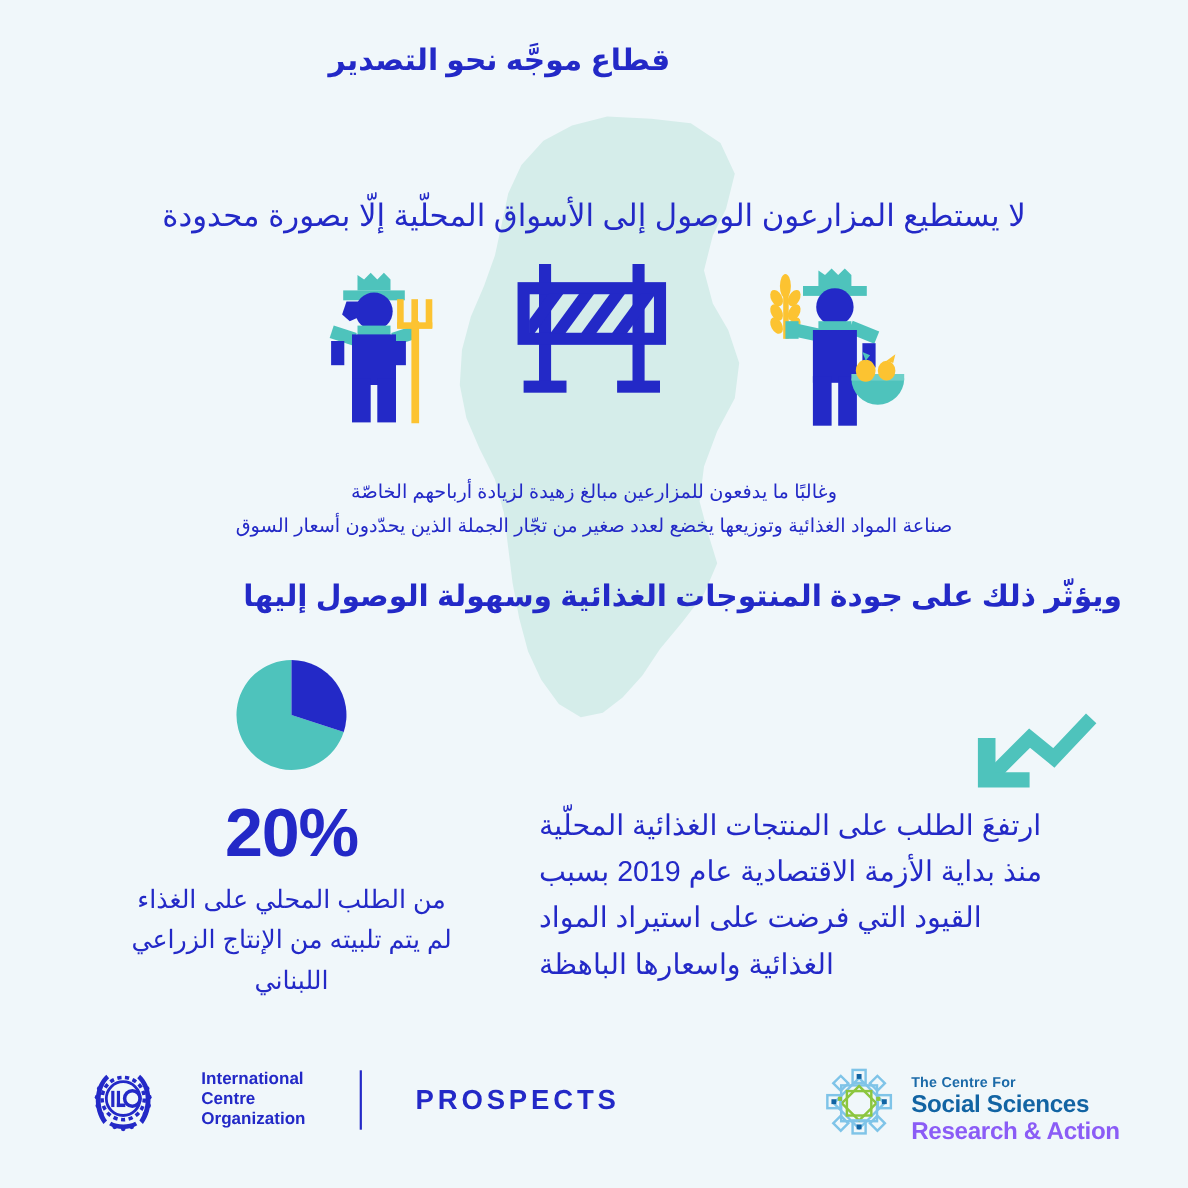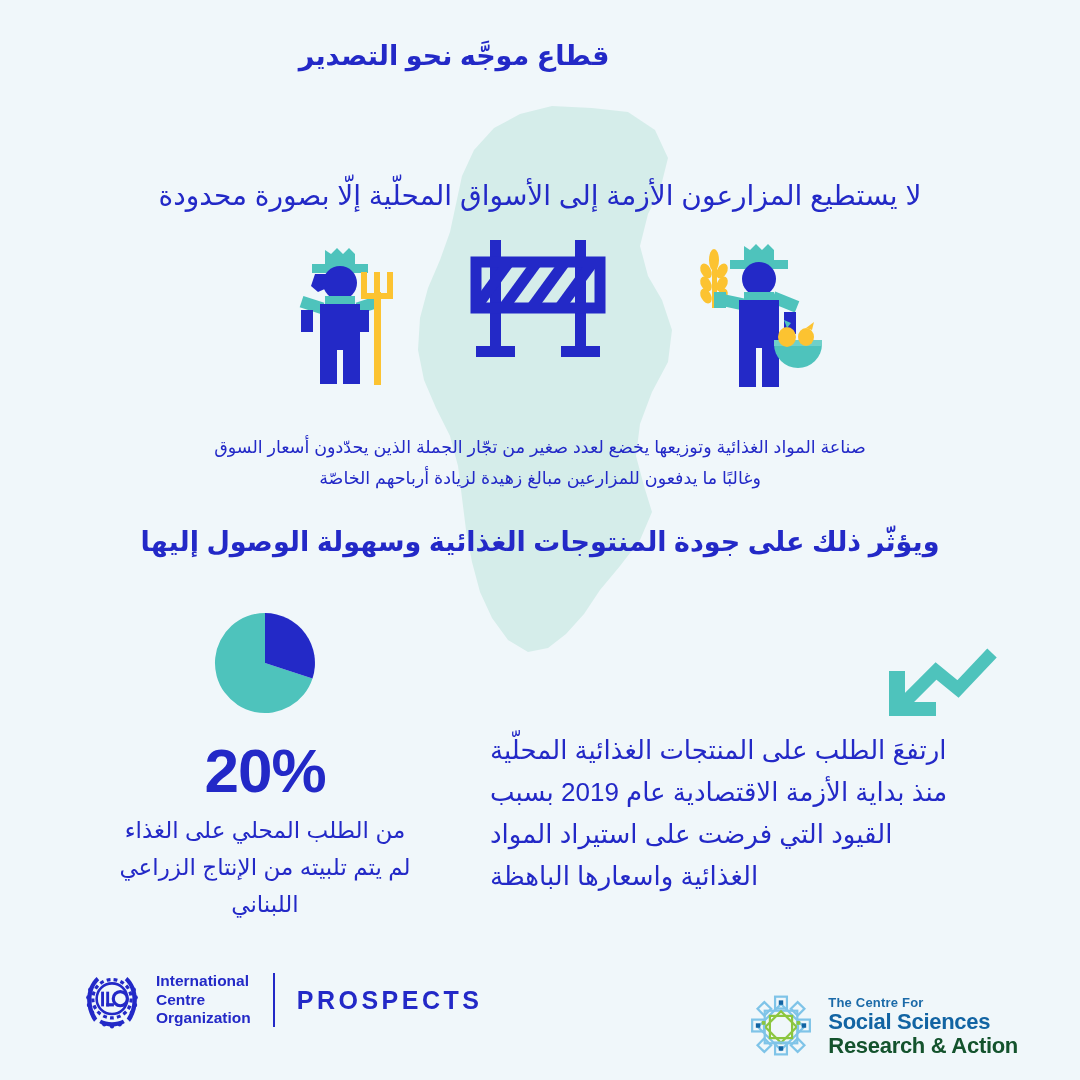--- a/index.html
+++ b/index.html
@@ -82,33 +82,33 @@
     font-weight: 400;
     color: #2329C7;
     line-height: 1.75;
     direction: rtl;
   }
 
   #impact-statement {
     left: 60px;
     top: 524px;
     width: 960px;
-    text-align: center;
+    text-align: right;
     font-size: 27px;
     font-weight: 700;
     color: #2329C7;
     line-height: 1.4;
     direction: rtl;
   }
 
   
   #stat-block {
     position: absolute;
     left: 100px;
-    top: 608px;
+    top: 595px;
     width: 330px;
     z-index: 2;
     text-align: center;
   }
   #pie-wrap {
     width: 110px;
     height: 110px;
     margin: 0 auto;
   }
   #stat-value {
@@ -160,20 +160,21 @@
     height: 130px;
     z-index: 3;
   }
   #ilo-logo-group {
     position: absolute;
     left: 80px;
     top: 18px;
     display: flex;
     align-items: center;
     direction: ltr;
+    gap: 27px;
   }
   #ilo-emblem { width: 64px; height: 64px; flex: none; }
   #ilo-wordmark {
     margin-left: 12px;
     font-size: 15.5px;
     font-weight: 700;
     color: #2329C7;
     line-height: 1.22;
     text-align: left;
     direction: ltr;
@@ -191,23 +192,22 @@
     letter-spacing: 3.5px;
     color: #2329C7;
     direction: ltr;
   }
 
   #cssra-logo-group {
     position: absolute;
     right: 62px;
     top: 16px;
     display: flex;
-    align-items: center;
-    direction: ltr;
-    margin-top: 24px;
+    align-items: flex-end;
+    direction: ltr;
   }
   #cssra-emblem { width: 74px; height: 74px; flex: none; }
   #cssra-wordmark {
     margin-left: 10px;
     text-align: left;
     direction: ltr;
     line-height: 1.1;
   }
   #cssra-line-1 {
     font-size: 13px;
@@ -217,42 +217,42 @@
   }
   #cssra-line-2 {
     font-size: 22px;
     font-weight: 700;
     color: #1264A3;
     letter-spacing: -.3px;
   }
   #cssra-line-3 {
     font-size: 22px;
     font-weight: 700;
-    color: #14532d;
+    color: #8b5cf6;
     letter-spacing: -.3px;
   }
 </style>
 </head>
 <body>
 
 <div id="infographic">
 
   <svg id="map-layer" viewBox="0 0 1080 1080" xmlns="http://www.w3.org/2000/svg">
     <path d="M592 108 L628 112 L655 130 L668 158 L660 190 L648 214 L640 246
              L648 276 L662 300 L672 330 L668 362 L652 392 L640 424 L636 456
              L644 486 L652 512 L640 540 L620 566 L600 590 L584 614 L566 634
              L548 648 L528 652 L508 640 L492 618 L480 592 L472 562 L466 530
              L462 498 L458 466 L450 436 L436 408 L424 380 L418 350 L420 318
              L428 288 L440 260 L450 232 L456 204 L462 176 L474 150 L494 128
              L520 114 L552 106 Z" fill="#D5EDEA"></path>
   </svg>
 
   <div class="layer" id="header-title">قطاع موجَّه نحو التصدير</div>
 
-  <div class="layer" id="lead-statement">لا يستطيع المزارعون الأزمة إلى الأسواق المحلّية إلّا بصورة محدودة</div>
+  <div class="layer" id="lead-statement">لا يستطيع المزارعون الوصول إلى الأسواق المحلّية إلّا بصورة محدودة</div>
 
   <div id="illustration-row">
 
     <div class="figure-slot" id="farmer-left-slot">
       <svg width="130" height="145" viewBox="0 0 130 145" xmlns="http://www.w3.org/2000/svg">
 
         <rect x="27" y="24" width="56" height="9" fill="#4EC3BC"></rect>
         <path d="M40 24 L40 10 L46 14 L52 8 L58 14 L64 8 L70 14 L70 24 Z" fill="#4EC3BC"></path>
 
         <circle cx="55" cy="43" r="17" fill="#2329C7"></circle>
@@ -341,22 +341,22 @@
 
         <ellipse cx="99" cy="97" rx="9" ry="10" fill="#FCC331"></ellipse>
         <ellipse cx="118" cy="97" rx="8" ry="9" fill="#FCC331"></ellipse>
         <path d="M99 88 L96 80 L103 83 Z" fill="#4EC3BC"></path>
         <path d="M118 88 L126 82 L124 90 Z" fill="#FCC331"></path>
       </svg>
     </div>
   </div>
 
   <div class="layer" id="body-paragraph">
+    <div>وغالبًا ما يدفعون للمزارعين مبالغ زهيدة لزيادة أرباحهم الخاصّة</div>
     <div>صناعة المواد الغذائية وتوزيعها يخضع لعدد صغير من تجّار الجملة الذين يحدّدون أسعار السوق</div>
-    <div>وغالبًا ما يدفعون للمزارعين مبالغ زهيدة لزيادة أرباحهم الخاصّة</div>
   </div>
 
   <div class="layer" id="impact-statement">ويؤثّر ذلك على جودة المنتوجات الغذائية وسهولة الوصول إليها</div>
 
   <div id="stat-block">
     <div id="pie-wrap">
       <svg width="110" height="110" viewBox="0 0 110 110" xmlns="http://www.w3.org/2000/svg">
 
         <path d="M55 55 L55 5 A50 50 0 1 0 102.5 70.5 Z" fill="#4EC3BC"></path>
 

